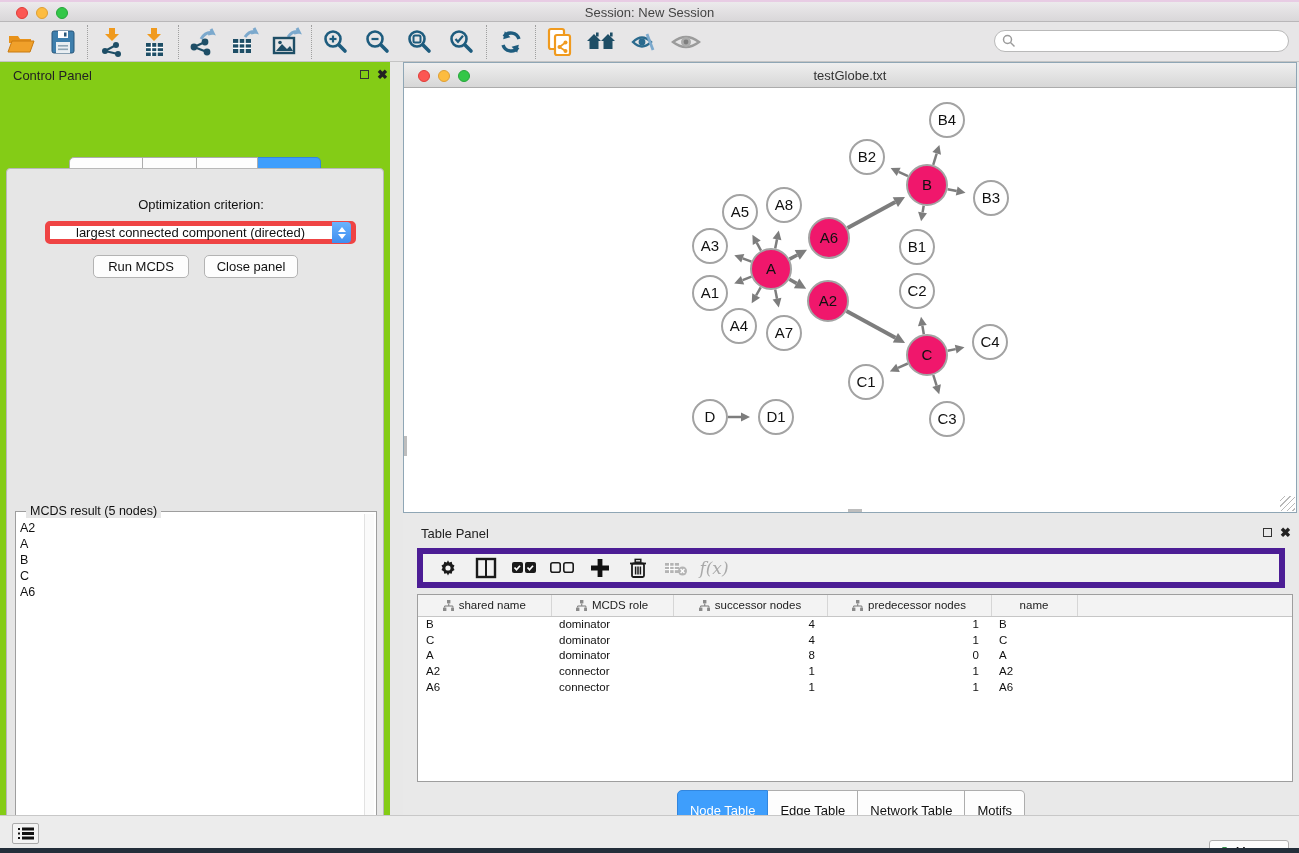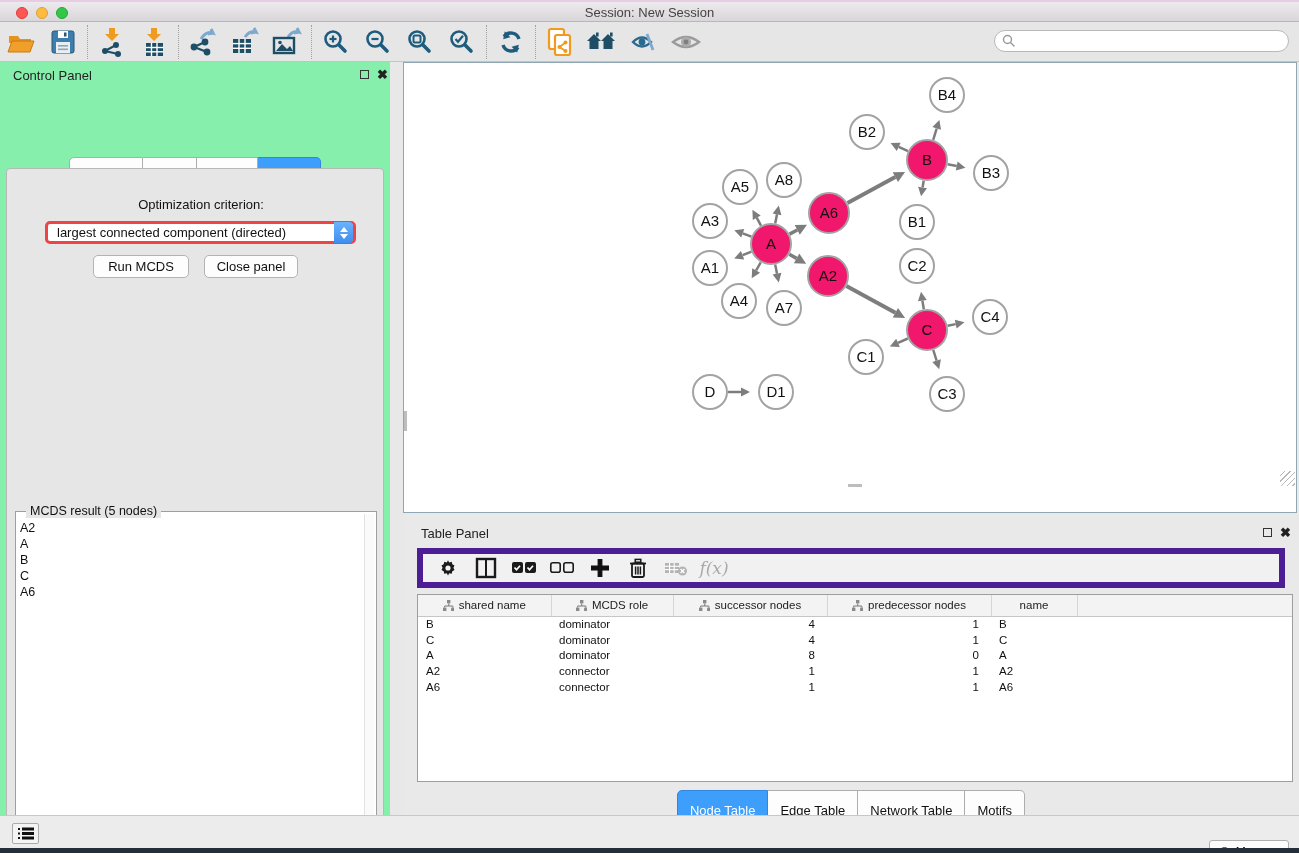--- a/index.html
+++ b/index.html
@@ -19,35 +19,35 @@
 
   
   #toolbar { position:absolute; left:0; top:22px; width:1299px; height:40px; background:#E7E6E7; border-bottom:1px solid #C4C4C4; display:flex; align-items:center; }
   .tbtn { width:42px; height:34px; display:flex; align-items:center; justify-content:center; }
   .tsep { width:1px; height:34px; border-left:1px dotted #9F9F9F; margin:0 3px; }
   #search-wrap { position:absolute; right:10px; top:8px; }
   #search-input { width:295px; height:22px; border:1px solid #B9B9B9; border-radius:12px; background:#fff; padding-left:24px; font-size:12px; outline:none; }
   #search-icon { position:absolute; left:8px; top:4px; }
 
   
-  #control-panel { position:absolute; left:0; top:62px; width:390px; height:753px; background:#86efac; }
+  #control-panel { position:absolute; left:0; top:62px; width:390px; height:753px; background:#84cc16; }
   .panel-head { position:absolute; left:0; top:0; width:100%; height:24px; }
   .panel-title { position:absolute; left:13px; top:6px; font-size:13px; color:#222; }
   .float-icon { position:absolute; width:9px; height:9px; border:1.5px solid #333; top:8px; }
   .close-icon { position:absolute; top:5px; font-size:13px; font-weight:bold; color:#222; }
   #cp-float { left:360px; } #cp-close { left:377px; }
   .seg-tab { border:1px solid #ADADAD; border-left:none; background:#FDFDFD; color:#111; font-size:13px; padding:19px 12px; height:22px; display:flex; align-items:center; }
   .seg-tab:first-child { border-left:1px solid #ADADAD; border-radius:5px 0 0 5px; }
   .seg-tab:last-child { border-radius:0 5px 5px 0; }
   .seg-tab.active { background:#3E9EFC; border-color:#3286DE; color:#fff; }
   #cp-tabs { position:absolute; left:0; right:0; top:95px; display:flex; justify-content:center; }
 
   #cp-box { position:absolute; left:6px; top:106px; width:378px; height:700px; background:#E6E6E6; border:1px solid #B8B8B8; border-radius:4px; }
   #opt-label { position:absolute; left:12px; right:0; top:28px; text-align:center; font-size:13px; color:#111; }
-  #opt-combo { position:absolute; left:38px; top:52px; width:311px; height:23px; background:#fff; border:3px solid #ef4444; border-radius:5px; display:flex; align-items:center; }
+  #opt-combo { position:absolute; left:38px; top:52px; width:311px; height:23px; background:#fff; border:5px solid #ef4444; border-radius:5px; display:flex; align-items:center;padding-left:17px; }
   #opt-combo .combo-text { flex:1; font-size:13px; color:#111; padding-left:9px; white-space:nowrap; overflow:hidden; }
   #combo-stepper { width:19px; height:21px; background:linear-gradient(#6BB3FD,#3E8EF0); border-radius:0 4px 4px 0; display:flex; flex-direction:column; align-items:center; justify-content:center; gap:2px; }
   .chev-up { width:0; height:0; border-left:4px solid transparent; border-right:4px solid transparent; border-bottom:5px solid #fff; }
   .chev-down { width:0; height:0; border-left:4px solid transparent; border-right:4px solid transparent; border-top:5px solid #fff; }
   .cp-btn { position:absolute; top:86px; height:23px; background:#FDFDFD; border:1px solid #B3B3B3; border-radius:5px; font-size:13px; color:#111; display:flex; align-items:center; justify-content:center; font-family:"Liberation Sans",sans-serif; }
   #run-btn { left:86px; width:96px; }
   #close-btn { left:197px; width:94px; }
 
   #result-box { position:absolute; left:8px; top:342px; width:362px; height:345px; border:1px solid #9E9E9E; background:#fff; }
   #result-legend { position:absolute; left:10px; top:-8px; background:#E6E6E6; padding:0 4px; font-size:12.5px; color:#111; }
@@ -292,20 +292,28 @@
           <div>A6</div>
         </div>
       <div id="result-scroll"></div>
     </div>
   </div>
 </div>
 
 <div id="right">
 
   <div id="network-window">
+    <div id="net-titlebar">
+      <div class="lights">
+        <div class="light red"></div>
+        <div class="light yellow"></div>
+        <div class="light green"></div>
+      </div>
+      <div id="net-title">testGlobe.txt</div>
+    </div>
     <div id="net-canvas">
       <svg id="net-svg" width="892" height="424" viewBox="0 0 892 424">
           <line x1="347.4" y1="173.6" x2="338.7" y2="170.3" stroke="#7D7D7D" stroke-width="2.5"></line>
           <polygon points="330.3,167.2 340.3,166.1 337.2,174.6" fill="#7D7D7D"></polygon>
           <line x1="357.0" y1="162.6" x2="352.7" y2="154.7" stroke="#7D7D7D" stroke-width="2.5"></line>
           <polygon points="348.4,146.8 356.7,152.6 348.8,156.9" fill="#7D7D7D"></polygon>
           <line x1="371.2" y1="160.4" x2="373.0" y2="151.3" stroke="#7D7D7D" stroke-width="2.5"></line>
           <polygon points="374.8,142.5 377.4,152.2 368.6,150.4" fill="#7D7D7D"></polygon>
           <line x1="347.5" y1="188.7" x2="338.6" y2="192.2" stroke="#7D7D7D" stroke-width="2.5"></line>
           <polygon points="330.2,195.5 336.9,188.0 340.2,196.4" fill="#7D7D7D"></polygon>

